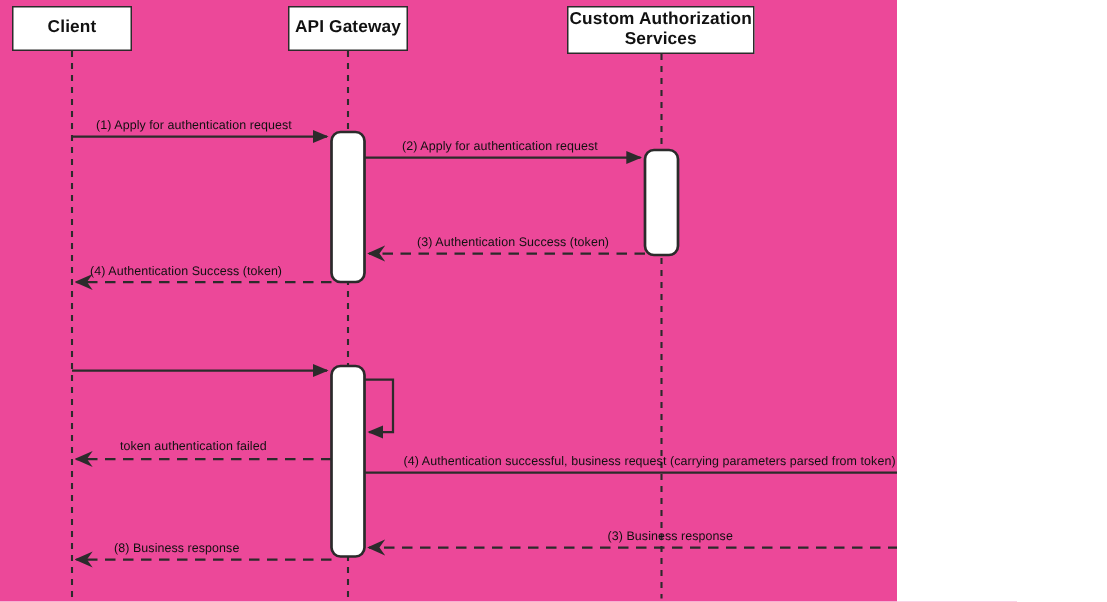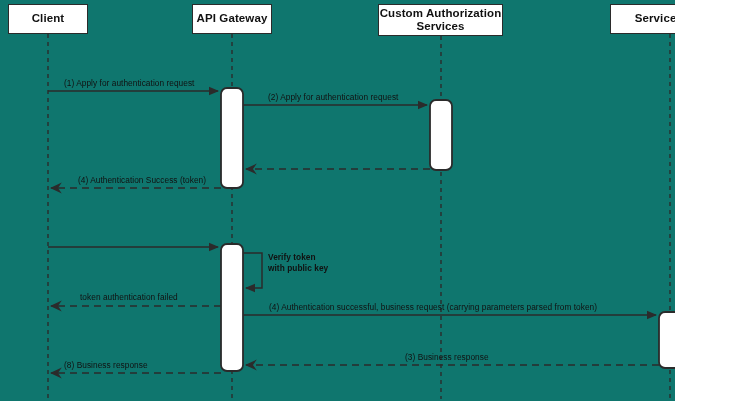--- a/index.html
+++ b/index.html
@@ -2,23 +2,23 @@
 <html><head>
 <meta charset="utf-8">
 <style>
   html, body {
     margin: 0;
     padding: 0;
     background: #ffffff;
   }
   #diagram-root {
     position: relative;
-    width: 675px;
+    width: 598px;
     height: 401px;
-    background: #0f766e;
+    background: #ec4899;
     font-family: "Liberation Sans", sans-serif;
     overflow: hidden;
   }
   #diagram-svg {
     position: absolute;
     left: 0;
     top: 0;
     width: 738px;
     height: 401px;
   }
@@ -106,22 +106,21 @@
   </div>
   <div class="participant-box" style="left:192px; top:4px; width:80px; height:30px;">
     <span>API Gateway</span>
   </div>
   <div class="participant-box" style="left:610px; top:4px; width:120px; height:30px;">
     <span>Services API</span>
   </div>
 
   <div class="msg-label" style="left:64px; top:78px;">(1) Apply for authentication request</div>
   <div class="msg-label" style="left:268px; top:92px;">(2) Apply for authentication request</div>
-  <div class="msg-label" style="left:78px; top:175px;">(4) Authentication Success (token)</div>
-  <div class="note-text" style="left:268px; top:252px;">Verify token
-with public key</div>
+  <div class="msg-label" style="left:278px; top:156px;">(3) Authentication Success (token)</div>
+  <div class="msg-label" style="left:60px; top:175px;">(4) Authentication Success (token)</div>
   <div class="msg-label" style="left:80px; top:292px;">token authentication failed</div>
   <div class="msg-label" style="left:269px; top:302px;">(4) Authentication successful, business request (carrying parameters parsed from token)</div>
   <div class="msg-label" style="left:405px; top:352px;">(3) Business response</div>
-  <div class="msg-label" style="left:64px; top:360px;">(8) Business response</div>
+  <div class="msg-label" style="left:76px; top:360px;">(8) Business response</div>
 
 
 </div>
 
 </body></html>

